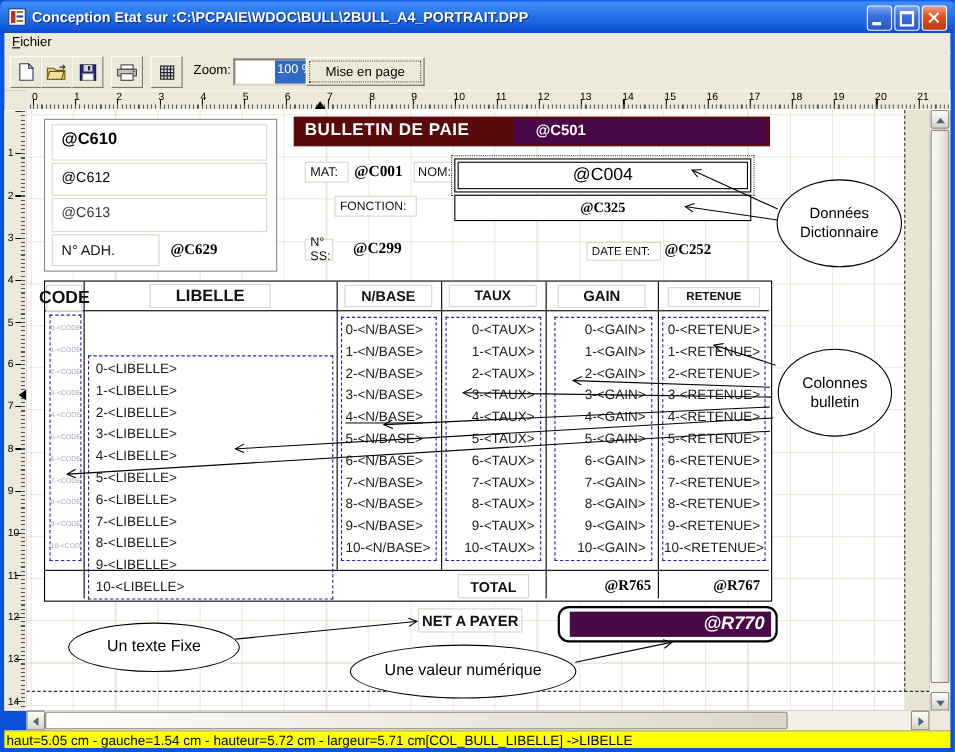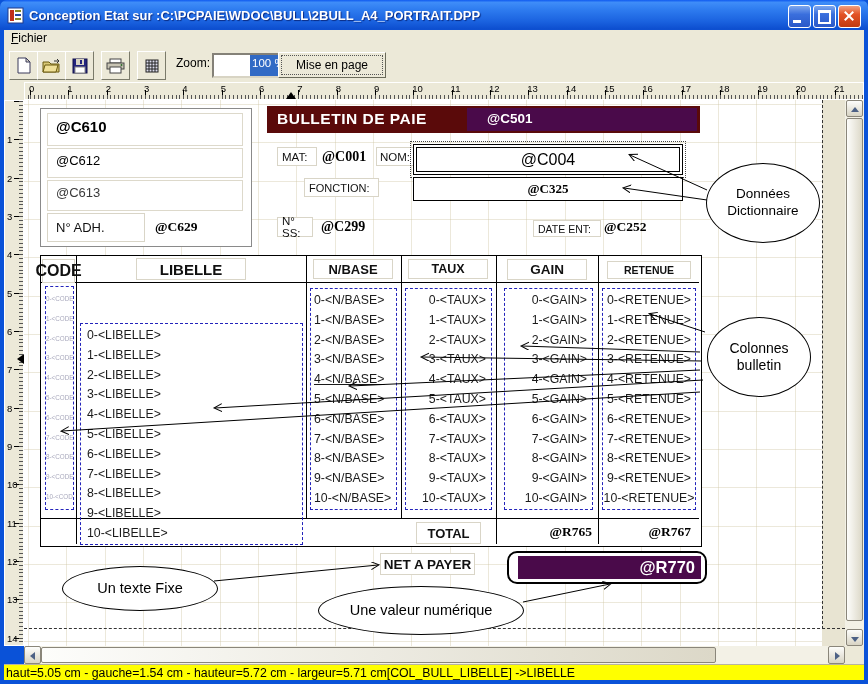--- a/index.html
+++ b/index.html
@@ -77,21 +77,21 @@
   .nombox .inner{border:1px solid #000;width:100%;height:100%;box-sizing:border-box;display:flex;align-items:center;justify-content:center;font-size:16px;}
   .foncbox{left:389px;top:77px;width:270px;height:24px;border:1px solid #000;box-sizing:border-box;display:flex;align-items:center;justify-content:center;background:#fff;}
   
   .rtable{left:16px;top:155px;width:660px;height:290px;border:1px solid #000;background:#fff;}
   .tl{position:absolute;background:#000;}
   .colbody{position:absolute;border:1px dashed #2323bb;box-sizing:border-box;padding-top:2px;}
   .crow{height:19.8px;line-height:19.8px;font-size:12.3px;color:#1a1a1a;white-space:nowrap;overflow:hidden;}
   .crow.tiny{font-size:6.3px;color:#a9a9bd;text-align:center;}
   .pl{padding-left:6px;} .pr{padding-right:5px;text-align:right;} .cc{text-align:center;}
   
-  .r770{left:483px;top:451px;width:200px;height:33px;border:2px solid #000;border-radius:10px;box-sizing:border-box;background:#fff;}
+  .r770{left:483px;top:451px;width:200px;height:33px;border:2px solid #000;border-radius:10px;box-sizing:border-box;background:#fff;font-style:italic;}
   .r770 .fill{position:absolute;left:9px;top:3px;width:183px;height:23px;background:#4a0a4a;color:#fff;font-size:16.5px;font-weight:bold;text-align:right;padding-right:6px;box-sizing:border-box;line-height:23px;}
   
   .ell{border:1px solid #000;border-radius:50%;background:#fff;display:flex;flex-direction:column;align-items:center;justify-content:center;font-size:14px;color:#000;text-align:center;line-height:1.25;}
   
   .vsb{left:845px;top:100px;width:19px;height:546px;background:#f3f1e6;}
   .hsb{left:24px;top:646px;width:821px;height:18px;background:#f3f1e6;}
   .sbtn{position:absolute;background:linear-gradient(180deg,#fdfdfb,#d8d4c4);border:1px solid #8a867a;border-radius:2px;box-sizing:border-box;}
   .sthumb{position:absolute;background:linear-gradient(90deg,#fdfdfb,#dcd8c8);border:1px solid #8a867a;border-radius:2px;box-sizing:border-box;}
   .tri{position:absolute;width:0;height:0;}
   .corner-br{left:845px;top:646px;width:19px;height:18px;background:#ece9d8;}
@@ -256,21 +256,21 @@
     <div class="fld abs" style="left:253px;top:47px;width:40px;height:19px;padding-left:4px;font-size:11.5px;">MAT:</div>
     <div class="abs serifb" style="left:298px;top:49px;font-size:14px;">@C001</div>
     <div class="fld abs" style="left:352px;top:47px;width:38px;height:19px;padding-left:3px;font-size:11.5px;">NOM:</div>
     <div class="abs nombox">
       <div class="inner">@C004</div>
     </div>
     <div class="fld abs" style="left:280px;top:78px;width:75px;height:19px;padding-left:4px;font-size:11px;">FONCTION:</div>
     <div class="abs foncbox serifb" style="font-size:13px;">
         <span>@C325</span>
       </div>
-    <div class="fld abs" style="left:253px;top:117px;width:36px;height:20px;padding-left:4px;font-size:11.5px;">N° SS:</div>
+    <div class="fld abs" style="left:253px;top:117px;width:26px;height:20px;padding-left:4px;font-size:11.5px;">N° SS:</div>
     <div class="abs serifb" style="left:297px;top:119px;font-size:14px;">@C299</div>
     <div class="fld abs" style="left:509px;top:120px;width:68px;height:17px;padding-left:4px;font-size:10.5px;">DATE ENT:</div>
     <div class="abs serifb" style="left:580px;top:119px;font-size:13.5px;">@C252</div>
 
     <div class="abs rtable">
 
       <div class="tl" style="left:35px;top:0;width:1px;height:288px;"></div>
       <div class="tl" style="left:265px;top:0;width:1px;height:262px;"></div>
       <div class="tl" style="left:360px;top:0;width:1px;height:262px;"></div>
       <div class="tl" style="left:455px;top:0;width:1px;height:288px;"></div>

